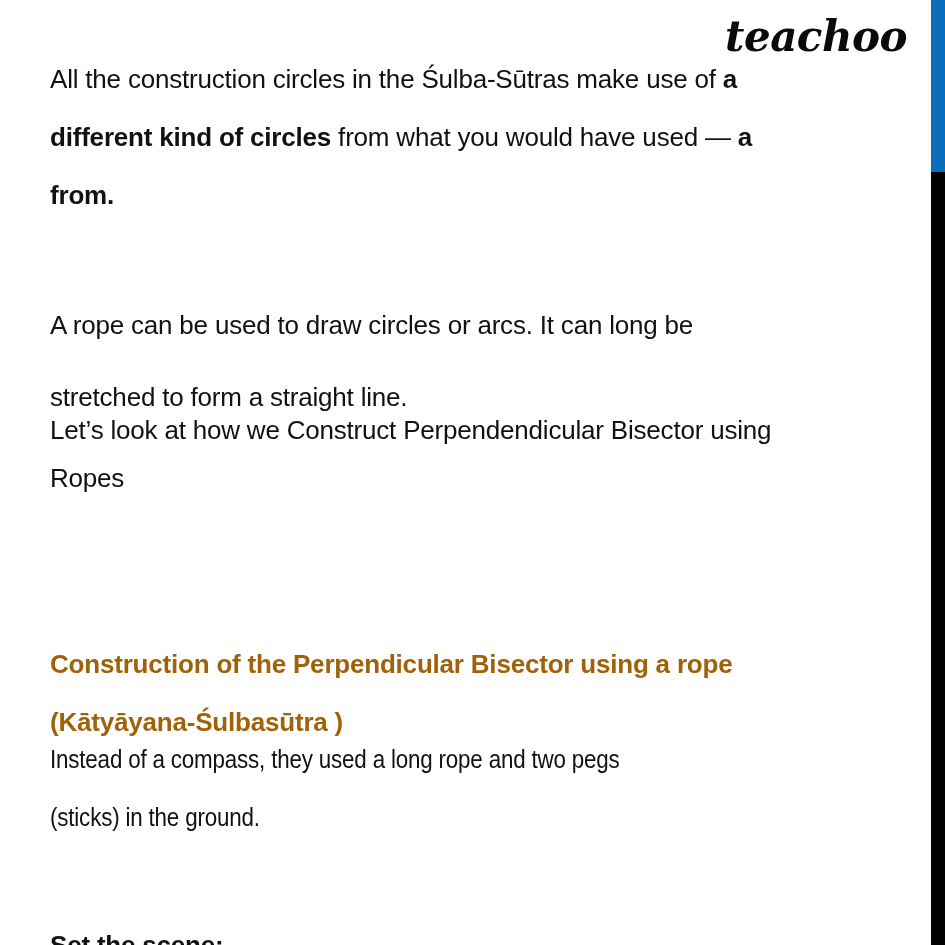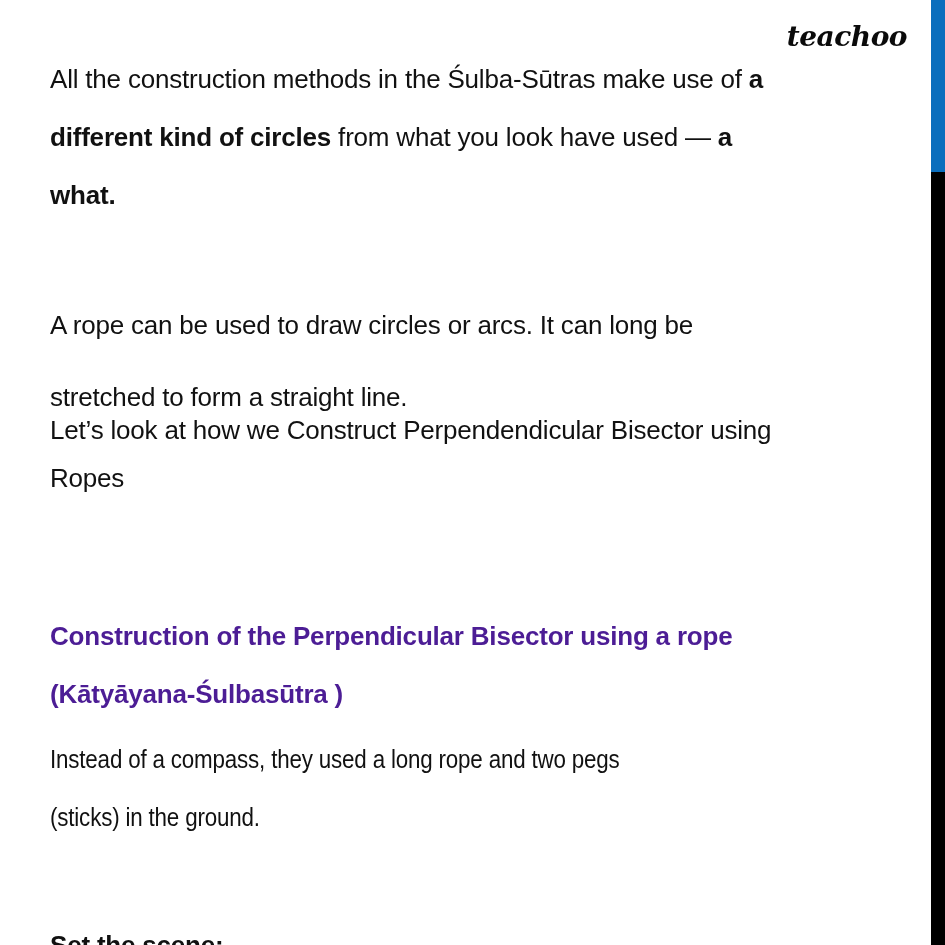--- a/index.html
+++ b/index.html
@@ -6,57 +6,57 @@
     body {
       width: 945px; height: 945px; overflow: hidden; position: relative;
       background: #ffffff;
       font-family: "Liberation Sans", "DejaVu Sans", sans-serif;
       color: #111111;
     }
     .logo {
       position: absolute; right: 38px; top: 14px;
       font-family: "DejaVu Serif", "Liberation Serif", serif;
       font-style: italic; font-weight: bold;
-      font-size: 28px; line-height: 46px; letter-spacing: -0.5px;
+      font-size: 42px; line-height: 46px; letter-spacing: -0.5px;
       color: #0a0a0a;
     }
     .side-bar {
       position: absolute; left: 931px; top: 0; width: 14px; height: 945px;
       background: #000000;
     }
     .side-bar .progress {
       position: absolute; left: 0; top: 0; width: 14px; height: 172px;
       background: #0a6ebd;
     }
     .line {
       position: absolute; left: 50px;
       font-size: 26px; line-height: 36px; white-space: nowrap;
       letter-spacing: -0.2px;
     }
     .b { font-weight: bold; }
-    .heading { color: #4c1d95; font-weight: bold; }
+    .heading { color: #a16207; font-weight: bold; margin-top: 28px; }
     .narrow { transform: scaleX(0.86); transform-origin: left center; }
   </style>
 </head>
 <body>
 
 <div class="logo">teachoo</div>
 
 <div class="side-bar">
   <div class="progress"></div>
 </div>
 
 <div>
   <div class="line" style="top:61px">
-    <span>All the construction methods in the Śulba-Sūtras make use of </span><span class="b">a</span>
+    <span>All the construction circles in the Śulba-Sūtras make use of </span><span class="b">a</span>
   </div>
   <div class="line" style="top:119px">
-    <span class="b">different kind of circles</span><span> from what you look have used — </span><span class="b">a</span>
+    <span class="b">different kind of circles</span><span> from what you would have used — </span><span class="b">a</span>
   </div>
-  <div class="line b" style="top:177px">what.</div>
+  <div class="line b" style="top:177px">from.</div>
 
   <div class="line" style="top:307px">A rope can be used to draw circles or arcs. It can long be</div>
   <div class="line" style="top:379px">stretched to form a straight line.</div>
 
   <div class="line" style="top:412px">Let’s look at how we Construct Perpendendicular Bisector using</div>
   <div class="line" style="top:460px">Ropes</div>
 
   <div class="line heading" style="top:618px">Construction of the Perpendicular Bisector using a rope</div>
   <div class="line heading" style="top:676px">(Kātyāyana-Śulbasūtra )</div>
 

